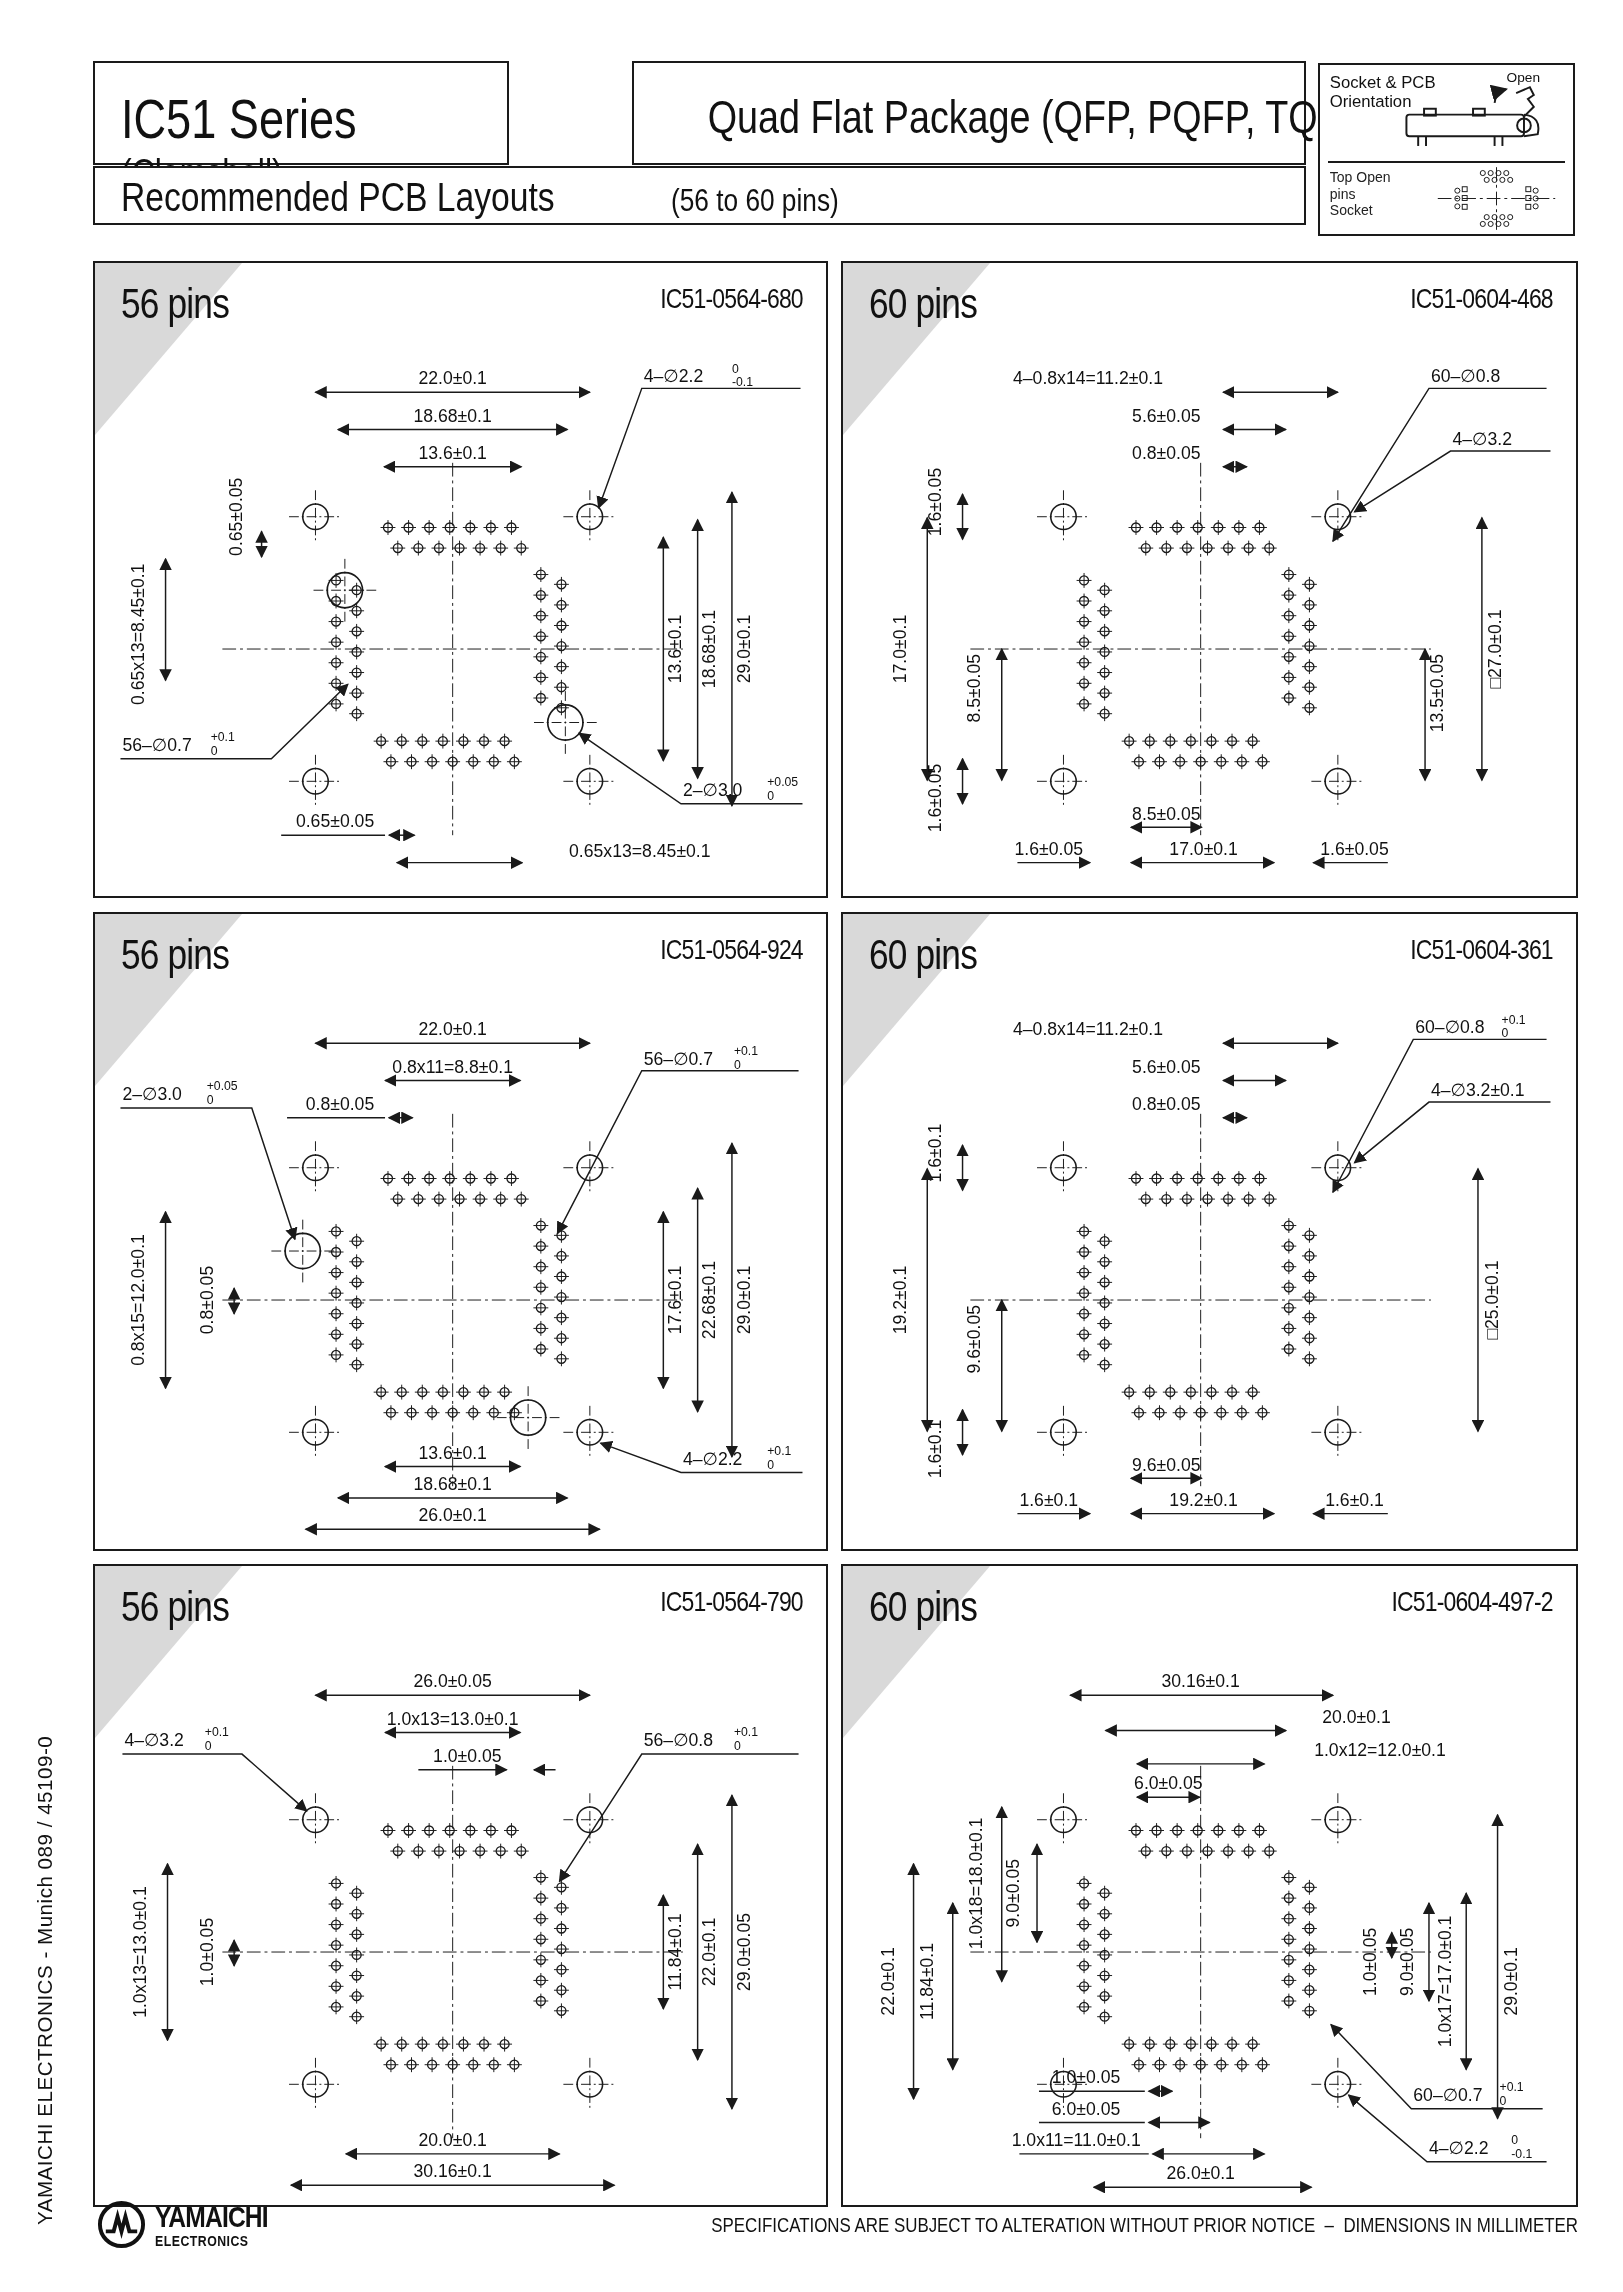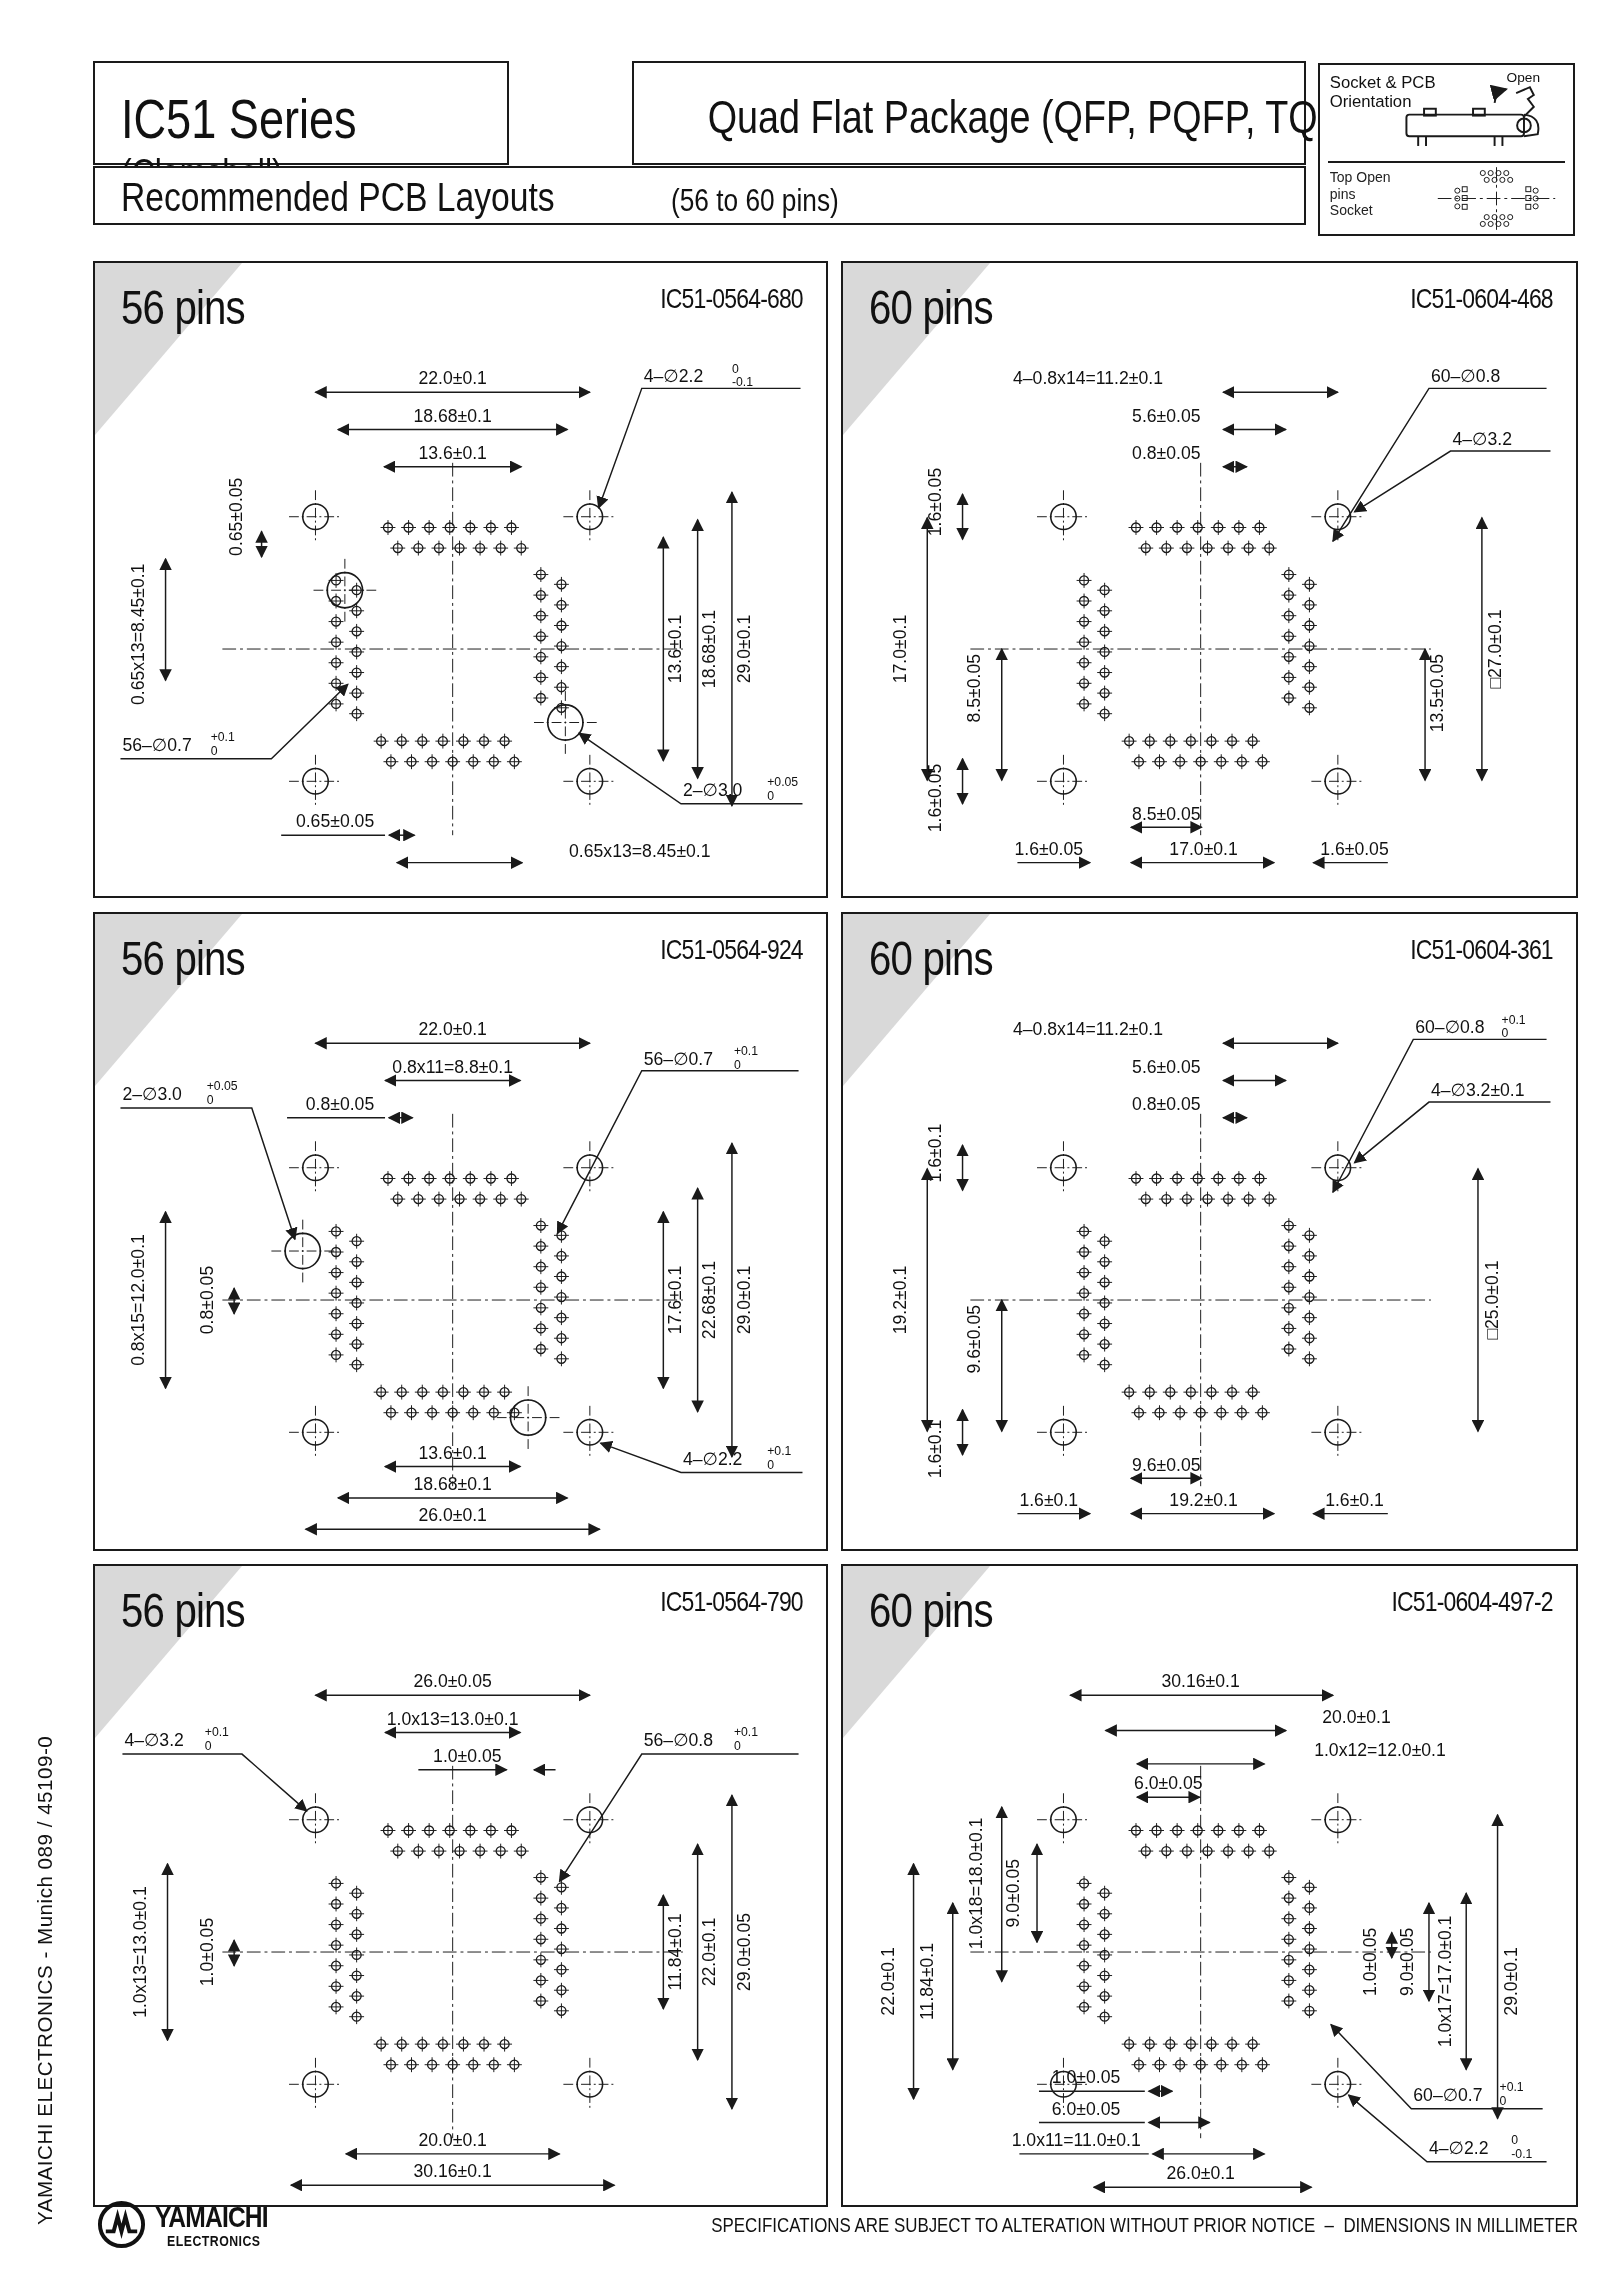--- a/index.html
+++ b/index.html
@@ -3,40 +3,40 @@
 <meta charset="utf-8">
 <style>
   html,body{margin:0;padding:0;background:#fff;}
   body{width:1623px;height:2293px;position:relative;font-family:"Liberation Sans",sans-serif;color:#111;overflow:hidden;}
   .box{position:absolute;border:2.9px solid #1a1a1a;background:#fff;box-sizing:border-box;}
   .panel{position:absolute;border:2px solid #1a1a1a;background:#fff;box-sizing:border-box;}
   .cond{display:inline-block;transform:scaleX(.82);transform-origin:0 50%;white-space:nowrap;}
   .cond-c{display:inline-block;transform:scaleX(.82);transform-origin:50% 50%;white-space:nowrap;}
   .cond-r{display:inline-block;transform:scaleX(.82);transform-origin:100% 50%;white-space:nowrap;}
   .tri{position:absolute;top:0;left:0;width:0;height:0;border-top:172px solid #d9d9d9;border-right:147px solid transparent;}
-  .pins-label{position:absolute;top:15.7px;left:25.5px;font-size:49px;letter-spacing:-1px;}
+  .pins-label{position:absolute;top:15.7px;left:25.5px;font-size:43px;letter-spacing:-1px;}
   .part-no{position:absolute;top:19.6px;right:23.5px;font-size:28px;letter-spacing:-1px;}
   .draw{position:absolute;left:0;top:92px;width:731px;height:541px;}
   svg .dl{stroke:#1a1a1a;stroke-width:1.5;fill:none;}
   svg .cc{stroke:#1a1a1a;stroke-width:1;fill:none;stroke-dasharray:14 4 3 4;}
   svg .dt{font-family:"Liberation Sans",sans-serif;font-size:18px;fill:#111;text-anchor:middle;}
   svg .ds{text-anchor:start;}
   svg .tol{font-size:12.5px;}
   svg .op{stroke:#1a1a1a;fill:none;stroke-width:2;}
   .hdr-title{font-size:55px;}
   .hdr-sub{font-size:39px;}
   .hdr-pkg{font-size:46px;}
   .sub-title{font-size:41px;}
   .sub-range{font-size:32px;}
   .ori-t{font-size:16.7px;line-height:19.6px;}
   .ori-s{font-size:14px;line-height:16.7px;color:#222;}
   .sidebar-v{position:absolute;left:33px;top:1449px;height:776px;writing-mode:vertical-rl;transform:rotate(180deg);font-size:20.6px;letter-spacing:0.5px;color:#111;}
   .footer-note{position:absolute;right:45px;top:2213px;font-size:20.6px;white-space:nowrap;}
   .logo{position:absolute;left:96px;top:2199px;display:flex;align-items:center;gap:7.8px;}
-  .logo-txt{line-height:1;text-align:center;}
+  .logo-txt{line-height:1;}
   .logo-name{font-size:30px;font-weight:bold;letter-spacing:-1px;}
   .logo-sub{font-size:15px;font-weight:bold;letter-spacing:0.6px;margin-top:1px;}
 </style>
 </head>
 <body>
 
 <svg width="0" height="0" style="position:absolute" aria-hidden="true">
   <defs>
     <marker id="ma" viewBox="0 0 10 10" refX="9" refY="5" markerWidth="8.5" markerHeight="8.5" orient="auto-start-reverse">
         <path d="M0,0L10,5L0,10z" fill="#1a1a1a"></path>

